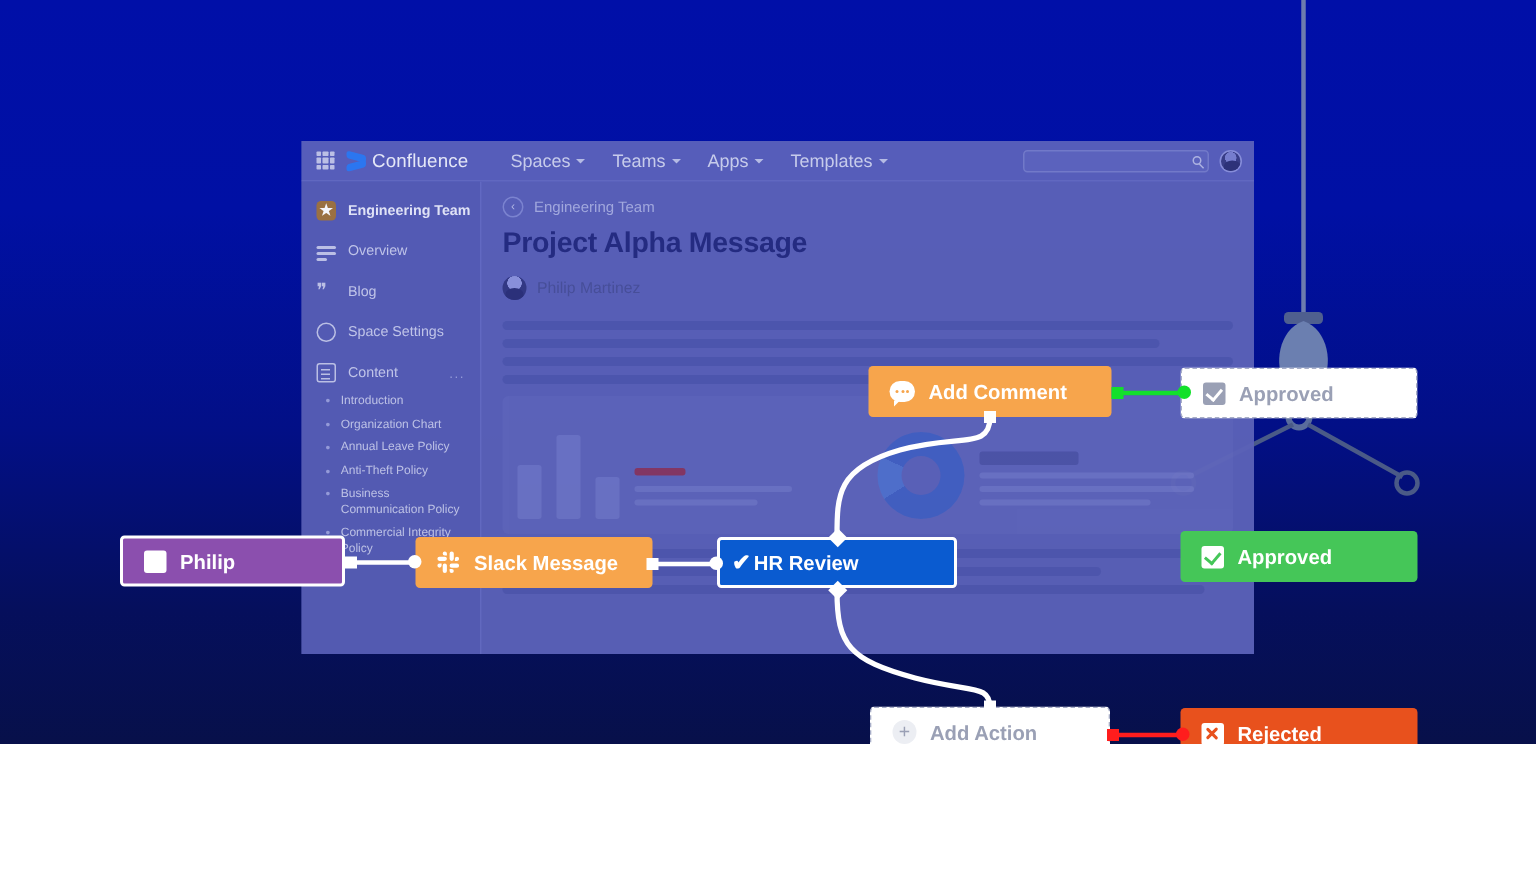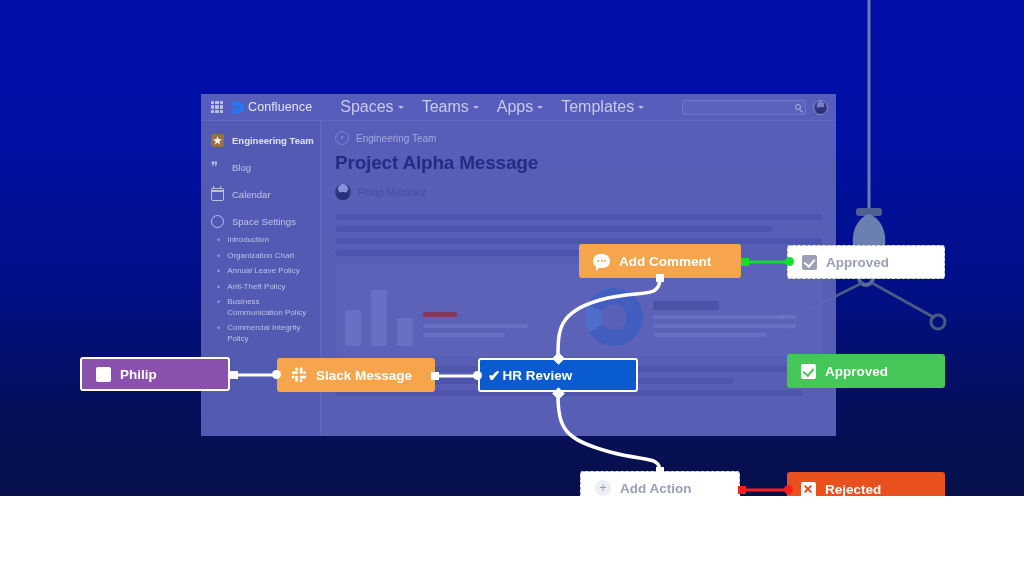--- a/index.html
+++ b/index.html
@@ -46,21 +46,21 @@
   }
   .conf-mark::before, .conf-mark::after {
     content: ""; position: absolute; left: 0; width: 13px; height: 4.5px;
     background: #2d7bf4; border-radius: 2px;
   }
   .conf-mark::before { top: 1px; transform: skewY(14deg); }
   .conf-mark::after { top: 7px; transform: skewY(-14deg); }
   .conf-word { color: #eef0fb; font-size: 12.5px; font-weight: 400; letter-spacing: .1px; }
   .topnav { display: flex; align-items: center; gap: 18px; margin-left: 28px; }
   .topnav-item {
-    color: #cfd3ee; font-size: 16px; display: flex; align-items: center; gap: 4px;
+    color: #cfd3ee; font-size: 12px; display: flex; align-items: center; gap: 4px;
   }
   .caret { width: 0; height: 0; border-left: 3px solid transparent; border-right: 3px solid transparent; border-top: 3.5px solid #cfd3ee; opacity:.85; }
   .topbar-right { margin-left: auto; display: flex; align-items: center; gap: 7px; padding-right: 8px; }
   .search-box {
     width: 124px; height: 15px; border: 1px solid #777ecb; border-radius: 3px;
     background: #5f66bf; position: relative;
   }
   .search-mag {
     position: absolute; right: 4px; top: 3.5px; width: 6px; height: 6px;
     border: 1.2px solid #b4b9e4; border-radius: 50%;
@@ -280,30 +280,35 @@
         <div class="avatar"></div>
       </div>
     </div>
 
     <aside id="app-sidebar">
       <div class="side-row active">
         <span class="side-ico ico-space"></span>
         <span>Engineering Team</span>
       </div>
       <div class="side-row">
+        <span class="side-ico ico-overview"></span>
+        <span>Overview</span>
+      </div>
+      <div class="side-row">
         <span class="side-ico ico-blog"></span>
         <span>Blog</span>
-      </div>
-      <div class="side-row">
-        <span class="side-ico ico-cal"></span>
-        <span>Calendar</span>
       </div>
       <div class="side-row">
         <span class="side-ico ico-settings"></span>
         <span>Space Settings</span>
+      </div>
+      <div class="side-row">
+        <span class="side-ico ico-content"></span>
+        <span>Content</span>
+        <span class="side-dots">...</span>
       </div>
 
       <div class="side-sub">
         <span class="bul">•</span>
         <span>Introduction</span>
       </div>
       <div class="side-sub">
         <span class="bul">•</span>
         <span>Organization Chart</span>
       </div>

